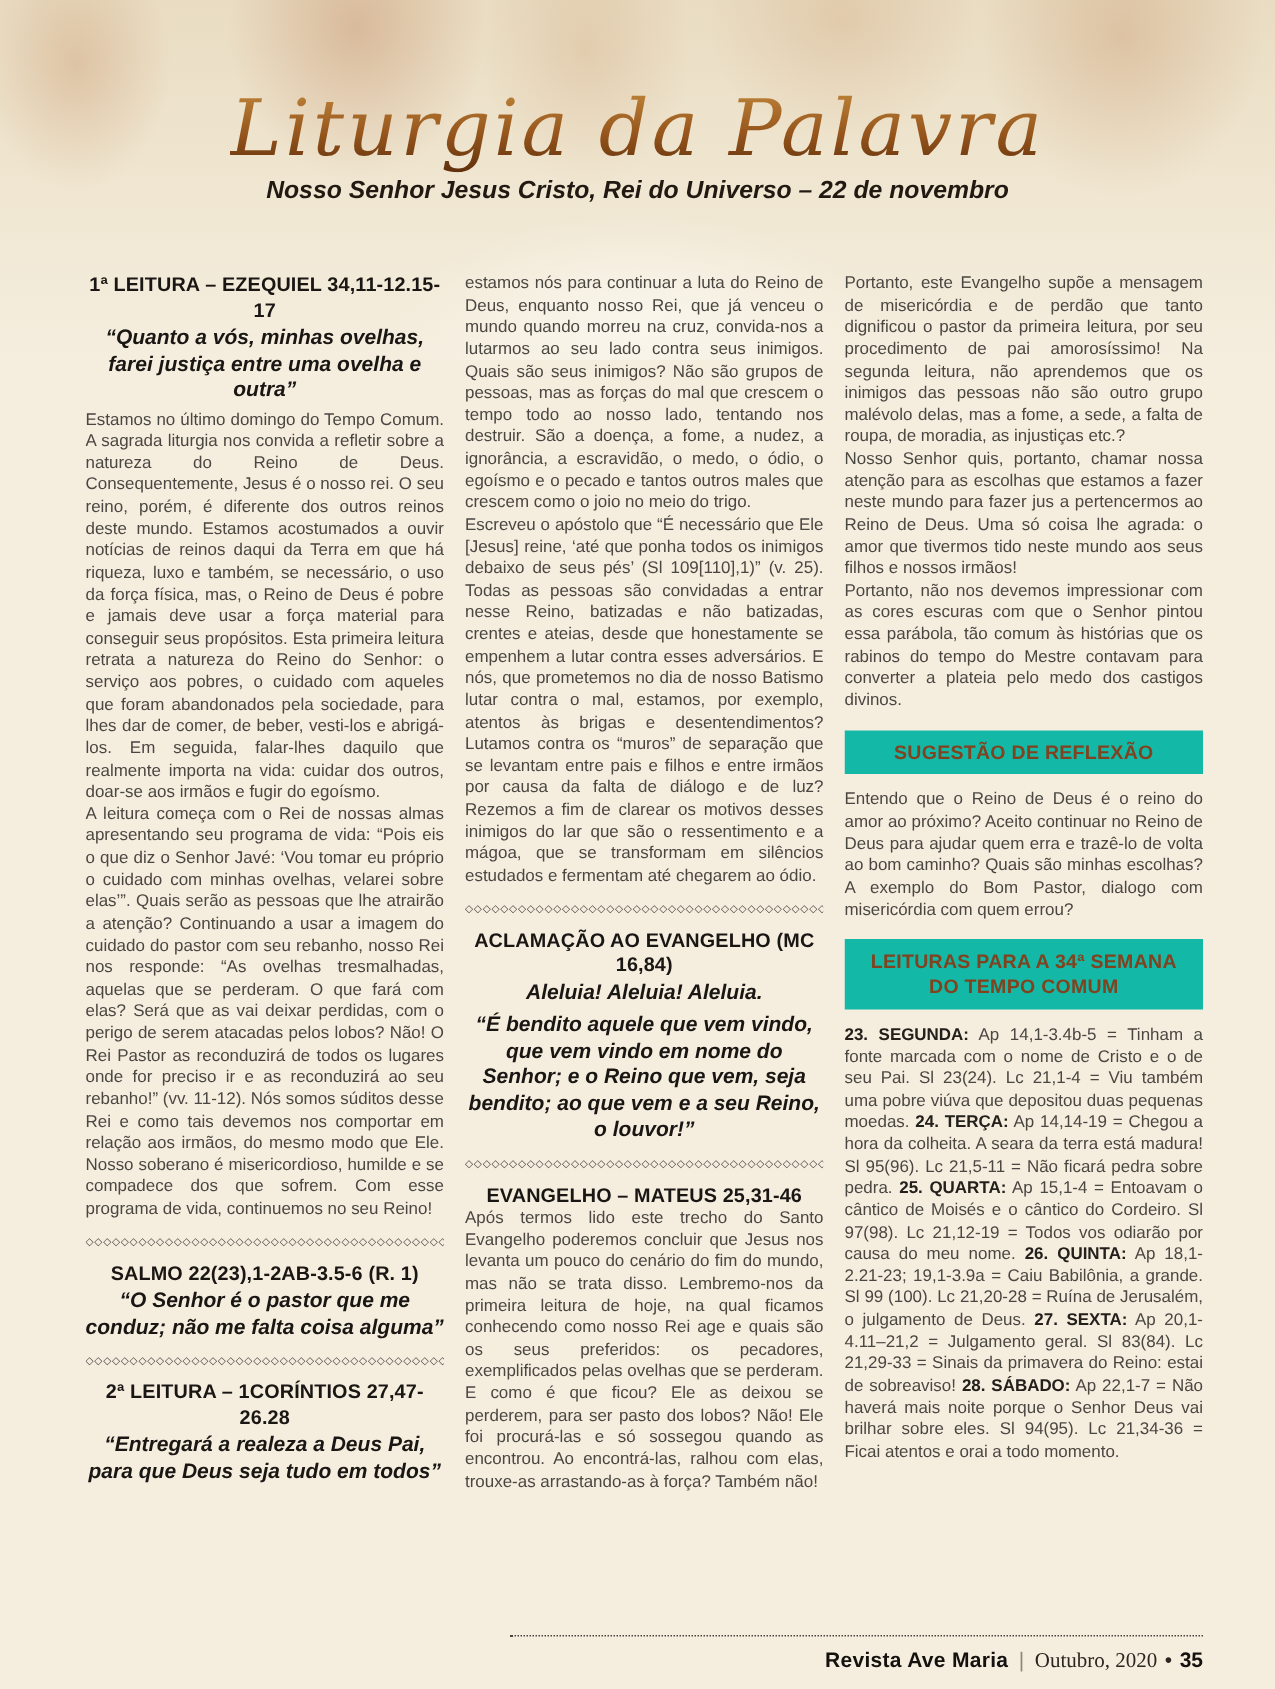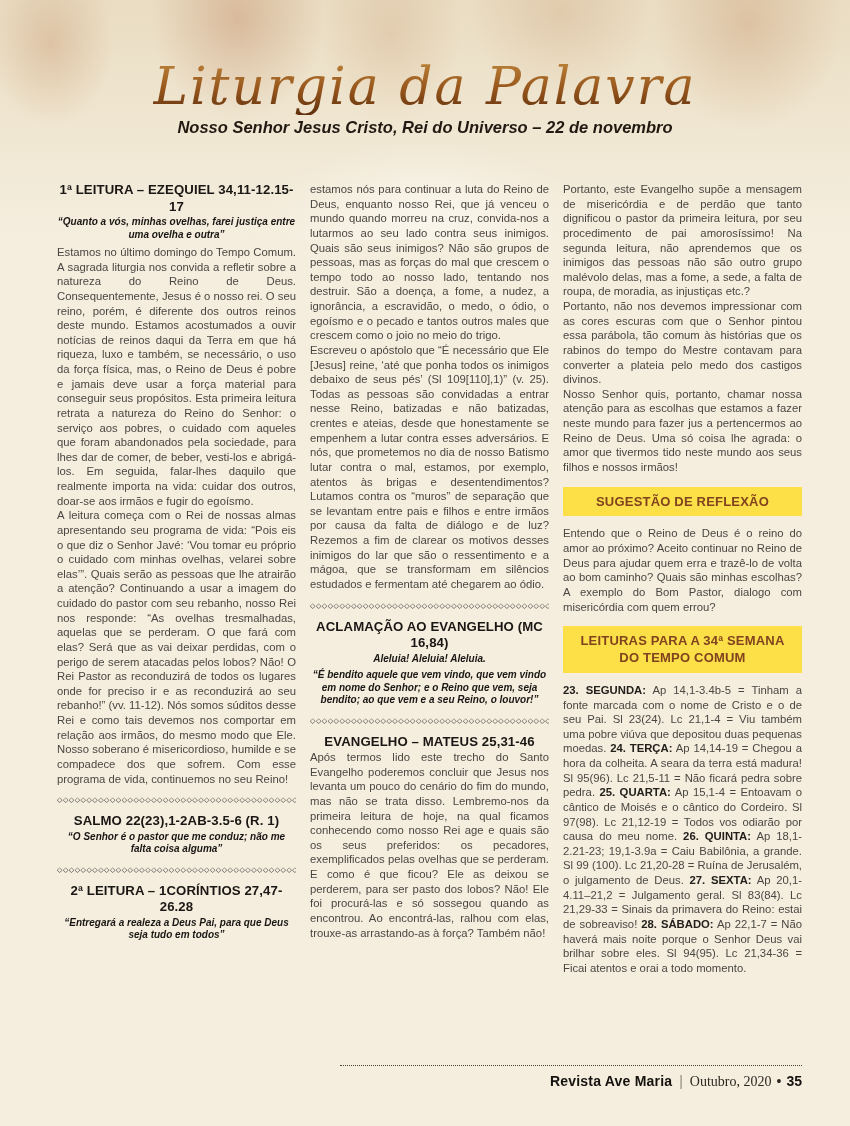--- a/index.html
+++ b/index.html
@@ -50,42 +50,42 @@
     position: absolute; top: 182px; left: 57px; right: 48px; bottom: 60px;
     display: flex; gap: 14px; overflow: hidden;
   }
   .col { flex: 1 1 0; overflow: hidden; }
 
   h4.sec-heading {
     font-size: 13.2px; font-weight: 700; text-align: center;
     color: #191613; letter-spacing: 0.1px; line-height: 1.25;
   }
   p.quote {
-    font-size: 10px; font-weight: 700; font-style: italic; text-align: center;
+    font-size: 14px; font-weight: 700; font-style: italic; text-align: center;
     color: #191613; line-height: 1.25; margin: 1px 0 4px 0;
   }
   p.body {
     font-size: 11.3px; line-height: 1.295; text-align: justify;
     color: #4a4641; hyphens: auto;
   }
   .chain-divider {
     text-align: center; font-size: 7px; letter-spacing: 0.5px; color: #3d3a36;
     margin: 10px 0 9px 0; white-space: nowrap; overflow: hidden;
   }
 
   .tag-box {
-    background: #fde047; text-align: center;
+    background: #14b8a6; text-align: center;
     padding: 7px 10px 6px 10px; margin: 12px 0 10px 0;
     font-size: 13px; font-weight: 700; color: #81421f; line-height: 1.3;
     letter-spacing: 0.2px;
   }
   .weekly-text strong { color: #23201c; font-weight: 700; }
 
   footer {
-    position: absolute; right: 48px; bottom: 36px; width: 462px;
+    position: absolute; right: 48px; bottom: 10px; width: 462px;
     border-top: 1.5px dotted #4a463f;
     padding-top: 7px; text-align: right;
   }
   .footer-content { font-size: 14px; white-space: nowrap; }
   .mag { font-weight: 700; color: #14110e; letter-spacing: 0.2px; }
   .sep { color: #8d877c; margin: 0 7px; font-weight: 300; }
   .issue { font-family: "Liberation Serif", "DejaVu Serif", serif; color: #2b2username620; color: #2b2620; }
   .bullet { margin: 0 5px; color: #2b2620; }
   .pagenum { font-weight: 700; color: #14110e; }
 </style>
@@ -122,22 +122,22 @@
       <h4 class="sec-heading">ACLAMAÇÃO AO EVANGELHO (MC 16,84)</h4>
       <p class="quote">Aleluia! Aleluia! Aleluia.</p>
       <p class="quote">“É bendito aquele que vem vindo, que vem vindo em nome do Senhor; e o Reino que vem, seja bendito; ao que vem e a seu Reino, o louvor!”</p>
       <div class="chain-divider">◇◇◇◇◇◇◇◇◇◇◇◇◇◇◇◇◇◇◇◇◇◇◇◇◇◇◇◇◇◇◇◇◇◇◇◇◇◇◇◇◇◇◇◇◇◇</div>
       <h4 class="sec-heading">EVANGELHO – MATEUS 25,31-46</h4>
       <p class="body">Após termos lido este trecho do Santo Evangelho poderemos concluir que Jesus nos levanta um pouco do cenário do fim do mundo, mas não se trata disso. Lembremo-nos da primeira leitura de hoje, na qual ficamos conhecendo como nosso Rei age e quais são os seus preferidos: os pecadores, exemplificados pelas ovelhas que se perderam. E como é que ficou? Ele as deixou se perderem, para ser pasto dos lobos? Não! Ele foi procurá-las e só sossegou quando as encontrou. Ao encontrá-las, ralhou com elas, trouxe-as arrastando-as à força? Também não!</p>
     </section>
 
     <section class="col">
       <p class="body">Portanto, este Evangelho supõe a mensagem de misericórdia e de perdão que tanto dignificou o pastor da primeira leitura, por seu procedimento de pai amorosíssimo! Na segunda leitura, não aprendemos que os inimigos das pessoas não são outro grupo malévolo delas, mas a fome, a sede, a falta de roupa, de moradia, as injustiças etc.?</p>
+      <p class="body">Nosso Senhor quis, portanto, chamar nossa atenção para as escolhas que estamos a fazer neste mundo para fazer jus a pertencermos ao Reino de Deus. Uma só coisa lhe agrada: o amor que tivermos tido neste mundo aos seus filhos e nossos irmãos!</p>
       <p class="body">Portanto, não nos devemos impressionar com as cores escuras com que o Senhor pintou essa parábola, tão comum às histórias que os rabinos do tempo do Mestre contavam para converter a plateia pelo medo dos castigos divinos.</p>
-      <p class="body">Nosso Senhor quis, portanto, chamar nossa atenção para as escolhas que estamos a fazer neste mundo para fazer jus a pertencermos ao Reino de Deus. Uma só coisa lhe agrada: o amor que tivermos tido neste mundo aos seus filhos e nossos irmãos!</p>
       <div class="tag-box">SUGESTÃO DE REFLEXÃO</div>
       <p class="body">Entendo que o Reino de Deus é o reino do amor ao próximo? Aceito continuar no Reino de Deus para ajudar quem erra e trazê-lo de volta ao bom caminho? Quais são minhas escolhas? A exemplo do Bom Pastor, dialogo com misericórdia com quem errou?</p>
       <div class="tag-box">LEITURAS PARA A 34ª SEMANA DO TEMPO COMUM</div>
       <p class="body weekly-text"><strong>23. SEGUNDA:</strong> Ap 14,1-3.4b-5 = Tinham a fonte marcada com o nome de Cristo e o de seu Pai. Sl 23(24). Lc 21,1-4 = Viu também uma pobre viúva que depositou duas pequenas moedas. <strong>24. TERÇA:</strong> Ap 14,14-19 = Chegou a hora da colheita. A seara da terra está madura! Sl 95(96). Lc 21,5-11 = Não ficará pedra sobre pedra. <strong>25. QUARTA:</strong> Ap 15,1-4 = Entoavam o cântico de Moisés e o cântico do Cordeiro. Sl 97(98). Lc 21,12-19 = Todos vos odiarão por causa do meu nome. <strong>26. QUINTA:</strong> Ap 18,1-2.21-23; 19,1-3.9a = Caiu Babilônia, a grande. Sl 99 (100). Lc 21,20-28 = Ruína de Jerusalém, o julgamento de Deus. <strong>27. SEXTA:</strong> Ap 20,1-4.11–21,2 = Julgamento geral. Sl 83(84). Lc 21,29-33 = Sinais da primavera do Reino: estai de sobreaviso! <strong>28. SÁBADO:</strong> Ap 22,1-7 = Não haverá mais noite porque o Senhor Deus vai brilhar sobre eles. Sl 94(95). Lc 21,34-36 = Ficai atentos e orai a todo momento.</p>
     </section>
 
   </main>
 
   <footer>
     <div class="footer-content">

